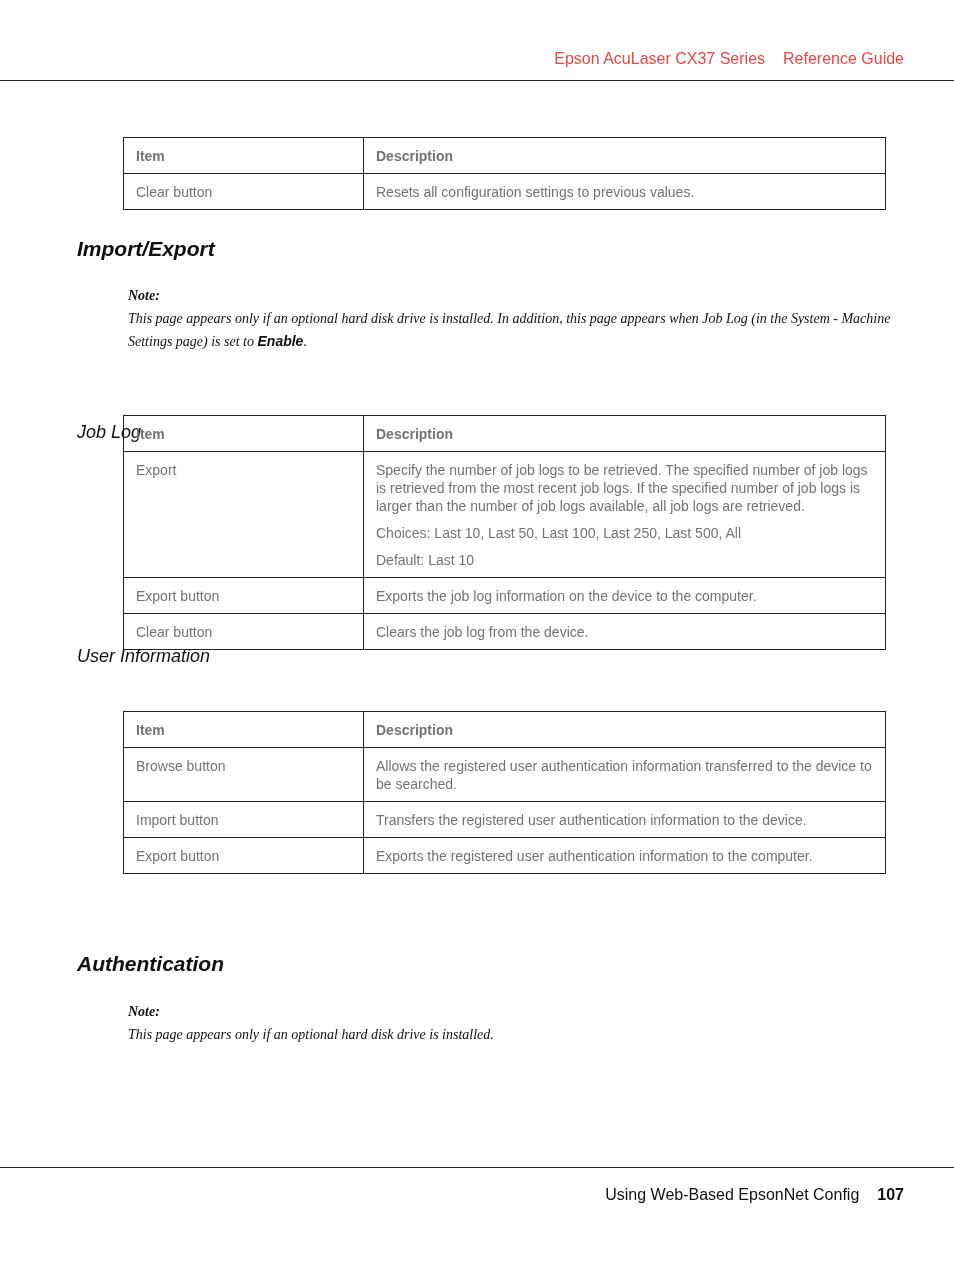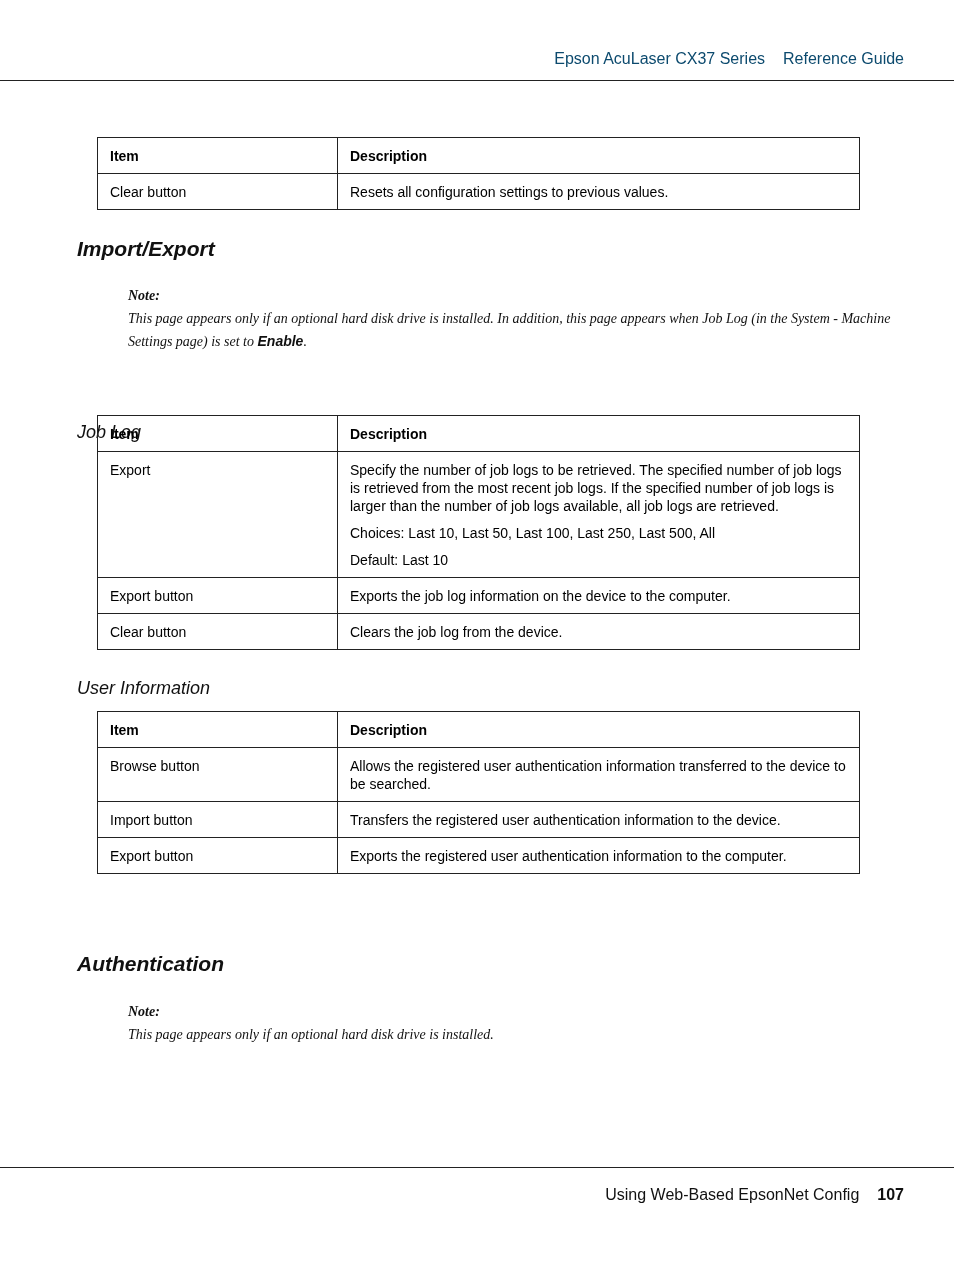--- a/index.html
+++ b/index.html
@@ -2,34 +2,34 @@
 <html><head>
 <meta charset="utf-8">
 <style>
   html, body { margin: 0; padding: 0; background: #ffffff; }
   body {
     width: 954px; height: 1274px; position: relative; overflow: hidden;
     font-family: "Liberation Sans", sans-serif; color: #111;
   }
   .header-text {
     position: absolute; top: 50px; right: 50px;
-    font-size: 16px; color: #0c4a6e; white-space: nowrap;
+    font-size: 16px; color: #ef4444; white-space: nowrap;
   }
   .header-text span + span { margin-left: 18px; }
   .rule-top { position: absolute; left: 0; right: 0; top: 80px; border-top: 1px solid #222; }
   .rule-bottom { position: absolute; left: 0; right: 0; top: 1167px; border-top: 1px solid #222; }
   .footer-text {
     position: absolute; top: 1186px; right: 50px;
     font-size: 16px; white-space: nowrap;
   }
   .footer-text .page { font-weight: bold; margin-left: 18px; }
 
   table.doc {
-    position: absolute; left: 97px; width: 763px;
-    border-collapse: collapse; font-size: 14px; color: #000000;
+    position: absolute; left: 123px; width: 763px;
+    border-collapse: collapse; font-size: 14px; color: #737373;
   }
   table.doc td, table.doc th {
     border: 1px solid #222; text-align: left; vertical-align: top;
     padding: 9px 12px 8px 12px; line-height: 18px;
   }
   table.doc th { font-weight: bold; }
   table.doc col.c1 { width: 240px; }
   .desc p { margin: 0 0 9px 0; }
   .desc p:last-child { margin-bottom: 0; }
 
@@ -102,21 +102,21 @@
     <td>Export button</td>
     <td>Exports the job log information on the device to the computer.</td>
   </tr>
   <tr>
     <td>Clear button</td>
     <td>Clears the job log from the device.</td>
   </tr>
 </tbody>
   </table>
 
-<div class="h3" style="top:678px;">User Information</div>
+<div class="h3" style="top:646px;">User Information</div>
 
 <table class="doc" style="top:711px;">
   <colgroup>
       <col class="c1">
       <col>
     </colgroup>
   <tbody>
       <tr>
     <th>Item</th>
     <th>Description</th>

